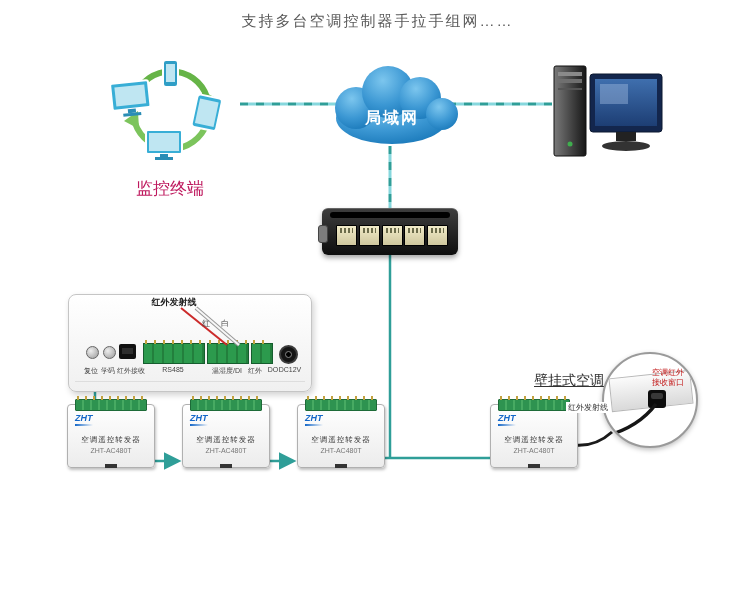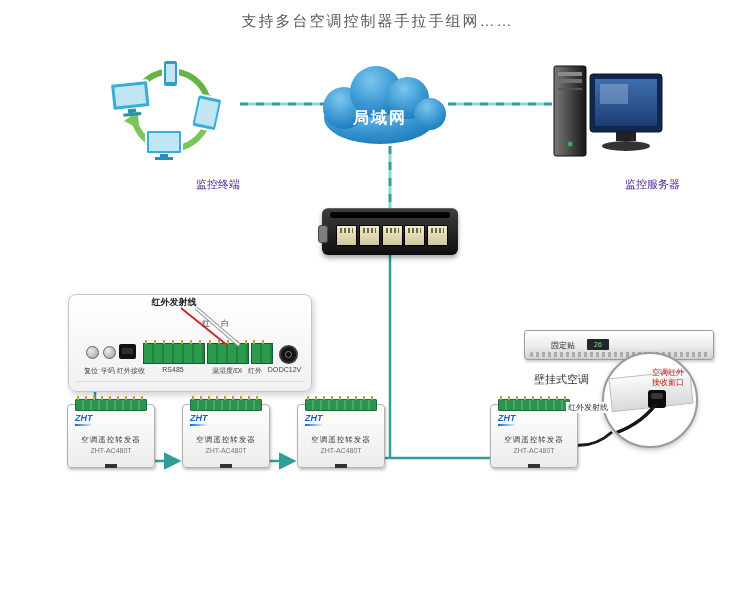--- a/index.html
+++ b/index.html
@@ -1,34 +1,34 @@
 <!DOCTYPE html>
 <html><head>
 <meta charset="utf-8">
 <style>
   html,body{margin:0;padding:0;background:#fff;}
   #canvas{position:relative;width:755px;height:495px;background:#fff;overflow:hidden;
           font-family:"Liberation Sans",sans-serif;}
   .abs{position:absolute;}
   .title{position:absolute;top:12px;left:0;width:100%;text-align:center;
          font-size:15px;color:#5a5a5a;letter-spacing:2px;z-index:2;}
-  .node-label{position:absolute;font-size:11px;color:#4c1d95;text-align:right;z-index:2;}
+  .node-label{position:absolute;font-size:17px;color:#be185d;text-align:center;z-index:2;}
   .bold{font-weight:bold;}
 
   
   .wires{position:absolute;left:0;top:0;z-index:1;}
   .dashA{stroke:#2f9e98;stroke-width:3;stroke-dasharray:8 8;}
   .dashB{stroke:#86d7dd;stroke-width:3;stroke-dasharray:8 8;stroke-dashoffset:8;}
   .bus{stroke:#2f9e98;stroke-width:2.5;fill:none;}
   .cable{stroke:#1b1b1b;stroke-width:3;fill:none;}
   .wifi path{stroke:#2a7fd4;stroke-width:3;fill:none;stroke-linecap:round;}
   .wifi circle{fill:#2a7fd4;}
 
   
-  .cloud{left:300px;top:58px;width:160px;height:92px;z-index:2;}
+  .cloud{left:312px;top:58px;width:160px;height:92px;z-index:2;}
   .cluster{left:106px;top:58px;width:130px;height:112px;z-index:2;}
   .server{left:548px;top:60px;width:120px;height:110px;z-index:2;}
 
   
   .collector{position:absolute;left:322px;top:208px;width:136px;height:46px;z-index:2;
     background:linear-gradient(#3d3d3d,#0e0e0e);border-radius:6px;border-top:1px solid #666;
     box-shadow:0 3px 5px rgba(0,0,0,.35);}
   .collector::before{content:"";position:absolute;top:3px;left:8px;right:8px;height:6px;
     background:#000;border-radius:3px;}
   .col-antenna{position:absolute;left:-4px;top:16px;width:8px;height:16px;background:#7d7d7d;
@@ -66,21 +66,21 @@
 
   
   .wallac{position:absolute;left:524px;top:330px;width:188px;height:28px;z-index:2;
     background:linear-gradient(#ffffff,#ececec 55%,#d0d0d0);border:1px solid #9c9c9c;
     border-radius:3px;box-shadow:1px 2px 3px rgba(0,0,0,.2);}
   .wa-vent{position:absolute;left:5px;right:5px;bottom:2px;height:5px;border-radius:2px;
     background:repeating-linear-gradient(90deg,#ababab 0 3px,#dedede 3px 6px);}
   .wa-display{position:absolute;left:62px;top:8px;width:22px;height:11px;background:#20262e;
     color:#7de87d;font-size:7px;line-height:11px;text-align:center;border-radius:1px;}
   .wa-sticker{position:absolute;left:26px;top:9px;font-size:8px;color:#222;}
-  .wa-name{position:absolute;left:534px;top:372px;font-size:11px;color:#333;z-index:2;}
+  .wa-name{position:absolute;left:534px;top:372px;font-size:14px;color:#333;z-index:2;text-decoration:underline;}
   .wa-wire-label{position:absolute;left:566px;top:402px;font-size:8px;color:#333;background:#fff;
     padding:0 2px;z-index:7;}
   .magnifier{position:absolute;left:602px;top:352px;width:92px;height:92px;border-radius:50%;
     background:#fff;border:2px solid #9a9a9a;box-shadow:0 2px 5px rgba(0,0,0,.25);
     overflow:hidden;z-index:6;}
   .mg-panel{position:absolute;left:6px;top:20px;width:80px;height:32px;transform:rotate(-6deg);
     background:linear-gradient(#fbfbfb,#d9d9d9);border:1px solid #b8b8b8;}
   .mg-window{position:absolute;left:44px;top:36px;width:18px;height:18px;background:#0c0c0c;
     border-radius:3px;}
   .mg-window::after{content:"";position:absolute;left:3px;top:3px;right:3px;height:6px;
@@ -245,21 +245,20 @@
       </g>
       <g>
         <rect x="42" y="14" width="72" height="58" rx="3" fill="#13264d" stroke="#0c1830"></rect>
         <rect x="47" y="19" width="62" height="47" fill="url(#scr)"></rect>
         <rect x="52" y="24" width="28" height="20" fill="#9db8dd" opacity="0.45"></rect>
         <rect x="68" y="72" width="20" height="9" fill="#222"></rect>
         <ellipse cx="78" cy="86" rx="24" ry="5" fill="#333"></ellipse>
       </g>
     </svg>
   </div>
-  <div class="node-label" style="left:540px;top:177px;width:140px">监控服务器</div>
 
   <div class="collector">
     <div class="col-antenna"></div>
     <div class="col-ports">
       <div class="col-port"></div>
       <div class="col-port"></div>
       <div class="col-port"></div>
       <div class="col-port"></div>
       <div class="col-port"></div>
     </div>
@@ -284,25 +283,20 @@
     <span class="d-port" style="left:22px">复位</span>
     <span class="d-port" style="left:39px">学码</span>
     <span class="d-port" style="left:62px">红外接收</span>
     <span class="d-port" style="left:104px">RS485</span>
     <span class="d-port" style="left:158px">温湿度/DI</span>
     <span class="d-port" style="left:186px">红外</span>
     <span class="d-port" style="left:204px">DO</span>
     <span class="d-port" style="left:221px">DC12V</span>
   </div>
 
-  <div class="wallac">
-    <div class="wa-vent"></div>
-    <div class="wa-sticker">固定贴</div>
-    <div class="wa-display">26</div>
-  </div>
   <div class="wa-name">壁挂式空调</div>
   <div class="wa-wire-label">红外发射线</div>
   <div class="magnifier">
     <div class="mg-panel"></div>
     <div class="mg-window"></div>
     <svg class="mg-cable" width="92" height="92" viewBox="0 0 92 92">
       <path d="M52,50 C40,66 24,76 2,82" stroke="#161616" stroke-width="3.5" fill="none"></path>
     </svg>
     <div class="mg-text">空调红外接收窗口</div>
   </div>

